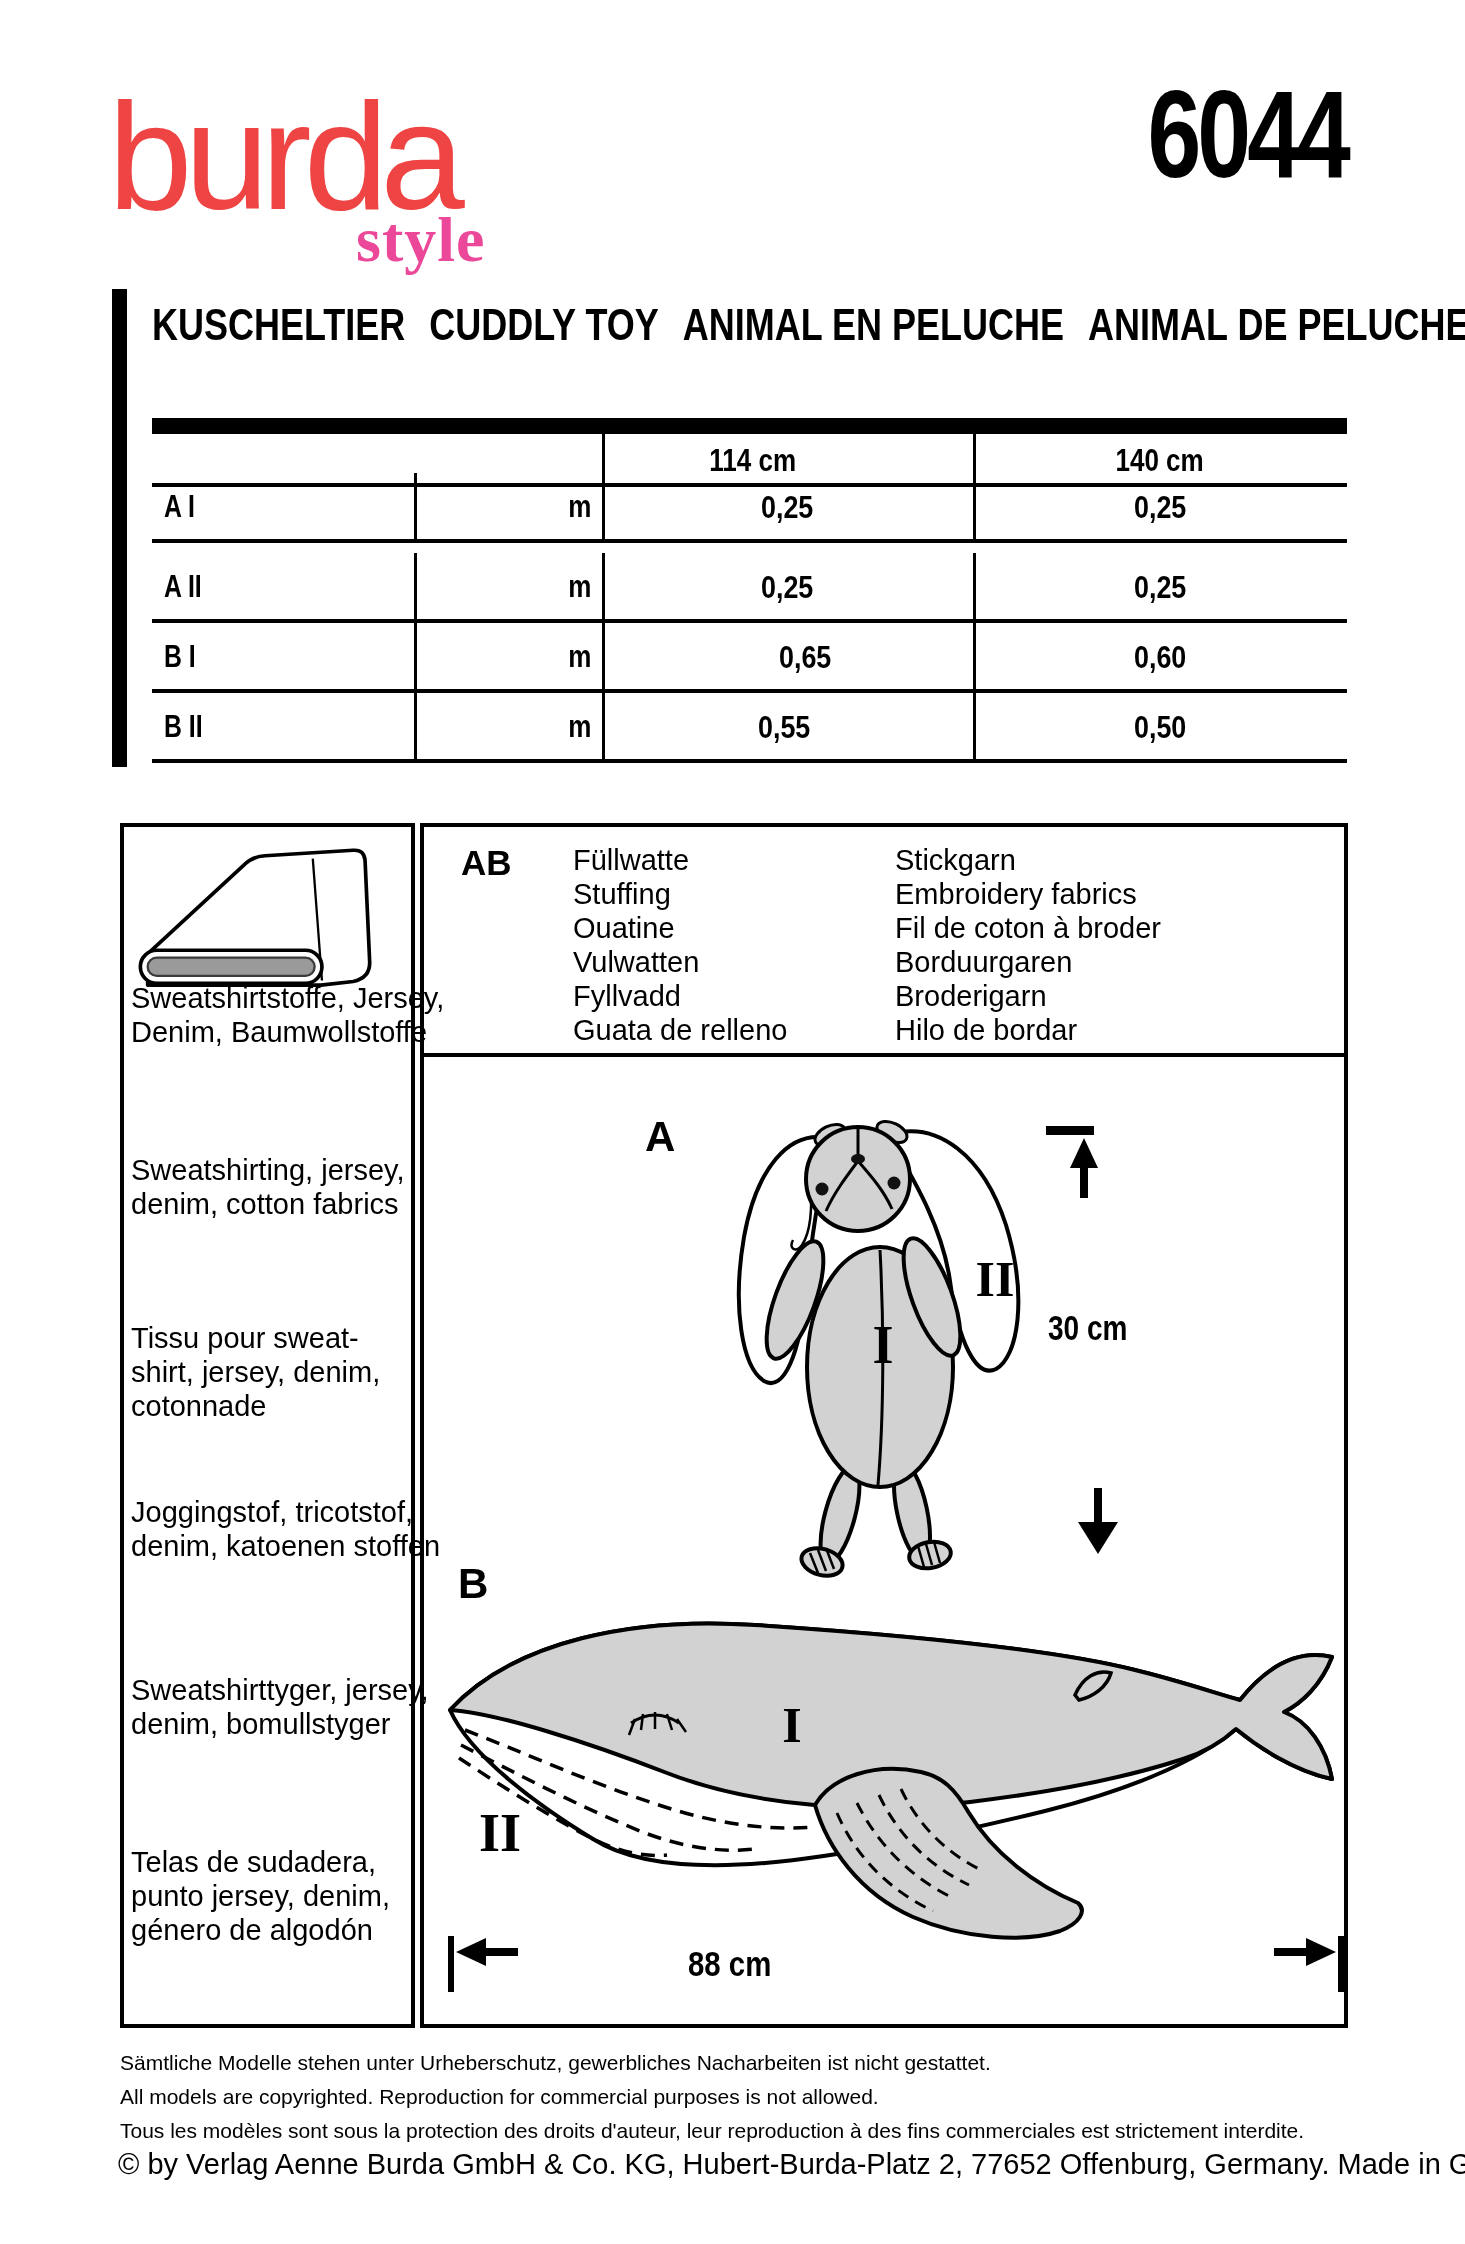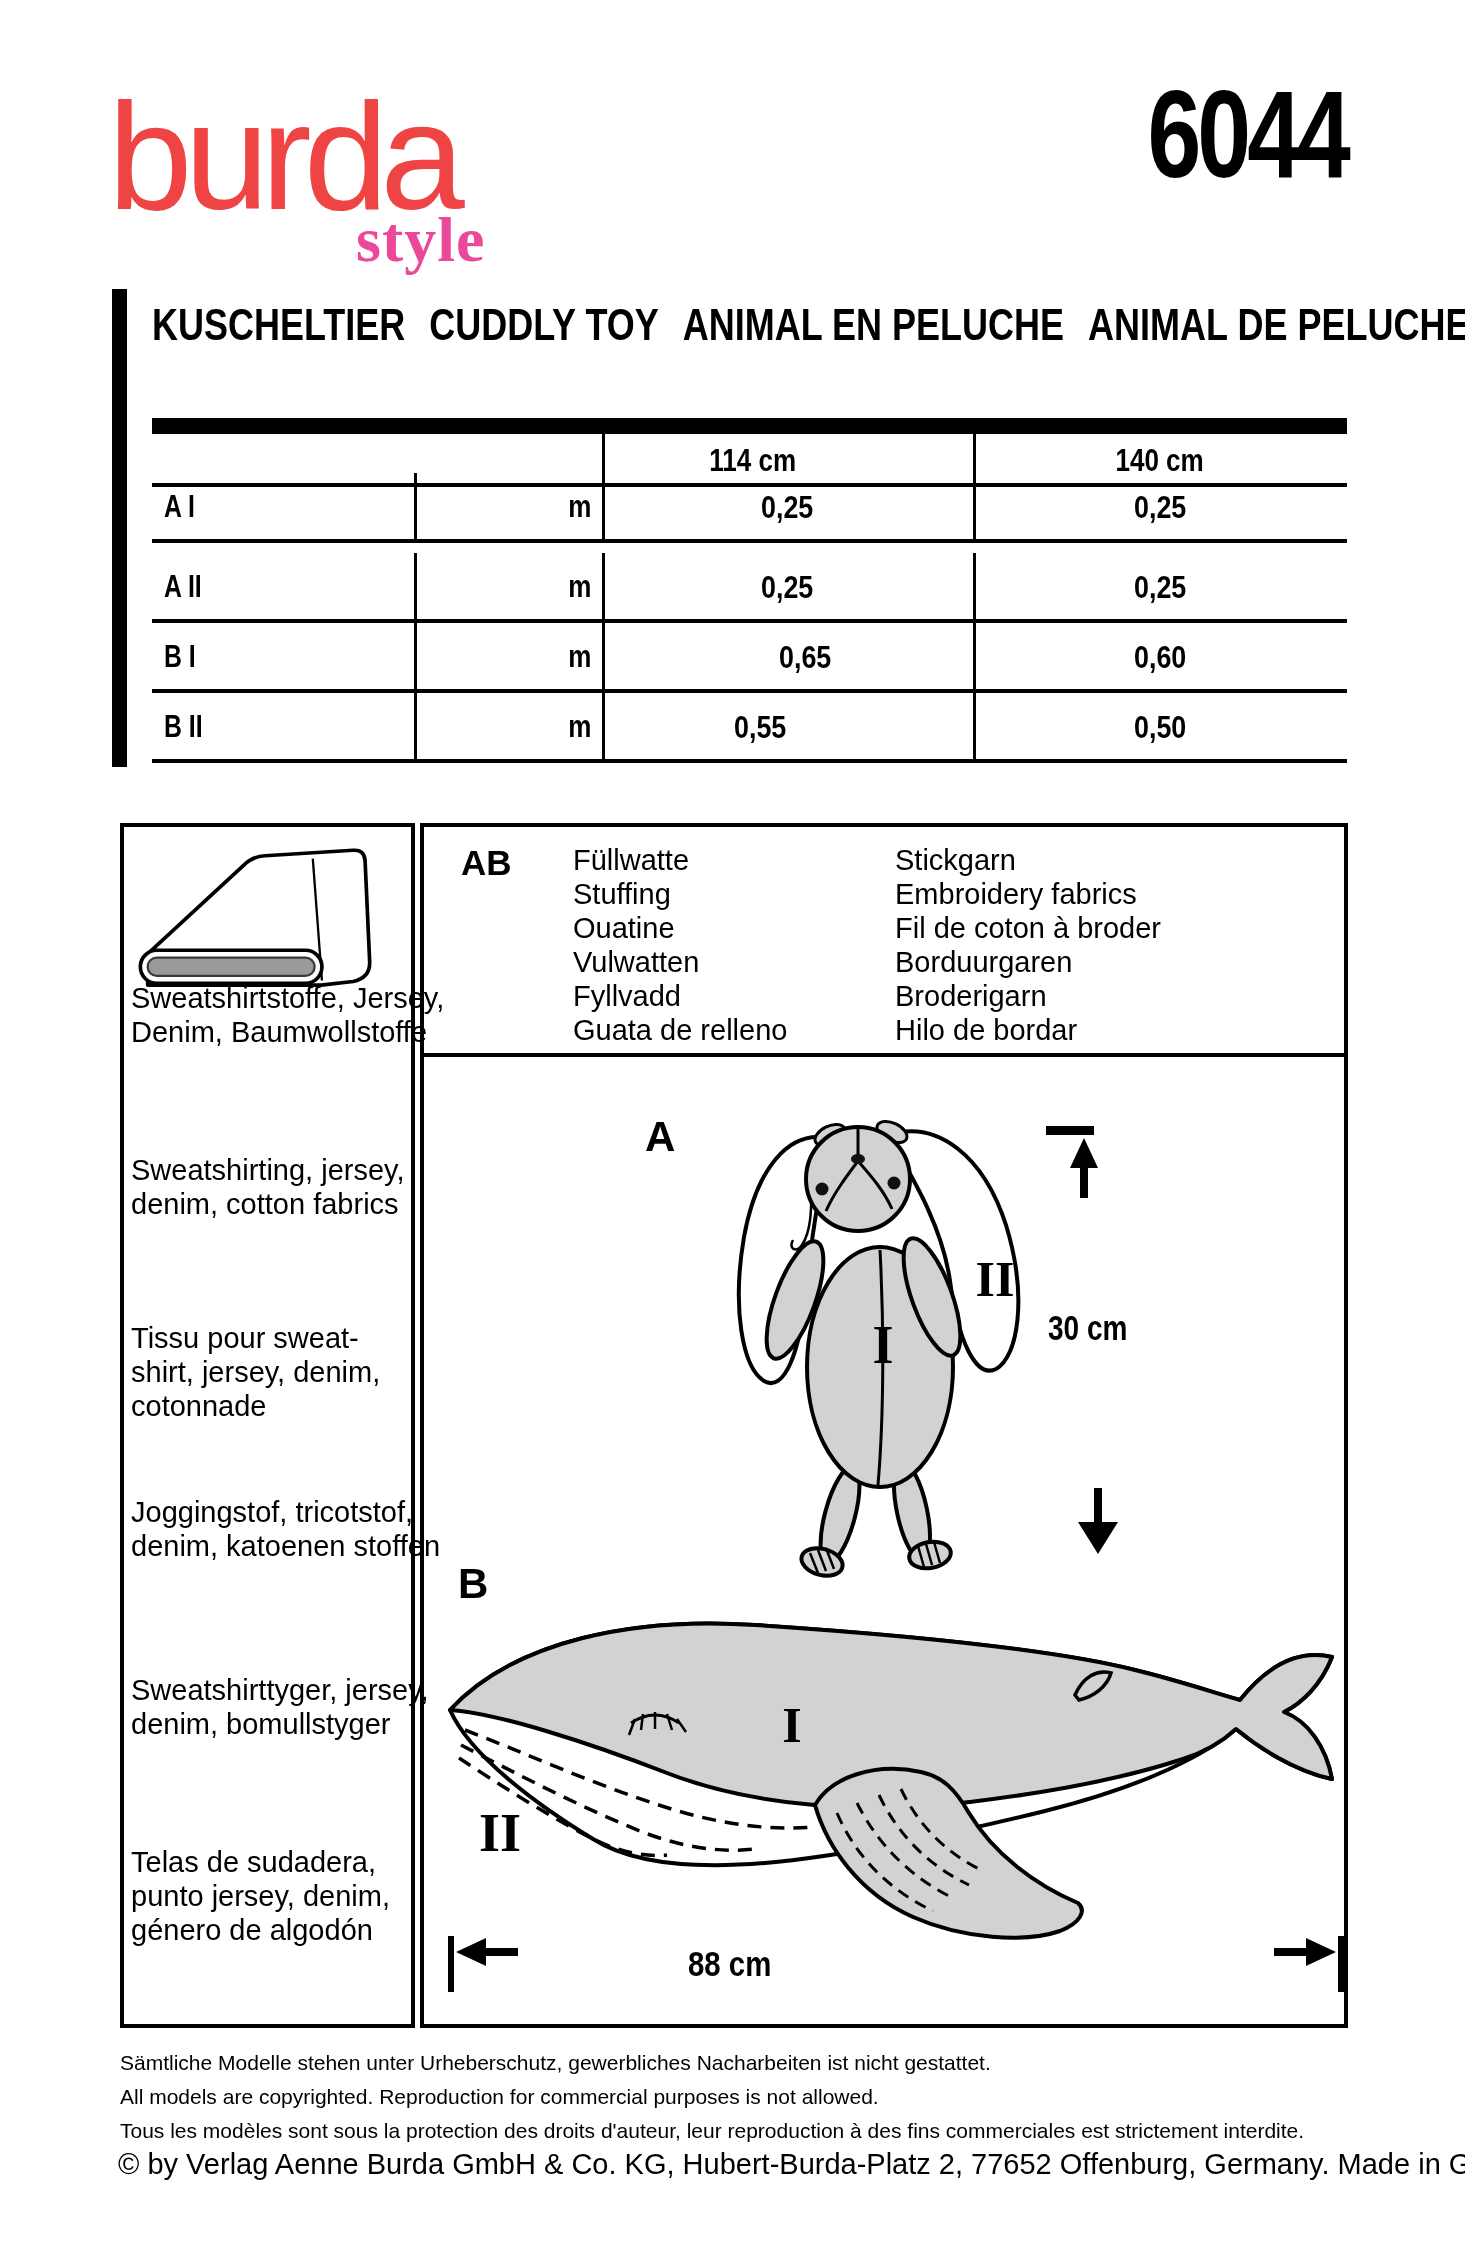--- a/index.html
+++ b/index.html
@@ -101,21 +101,21 @@
       <div class="runit"><span class="cxc">m</span></div>
       <div class="rv" style="left:468px;width:371px"><span class="cxc">0,65</span></div>
       <div class="rv" style="left:821px;width:374px"><span class="cxc">0,60</span></div>
     </div>
     <div class="trow" style="top:275px">
       <div class="vline" style="left:262px"></div>
         <div class="vline" style="left:450px"></div>
         <div class="vline" style="left:821px"></div>
       <div class="rlabel"><span class="cx">B II</span></div>
       <div class="runit"><span class="cxc">m</span></div>
-      <div class="rv" style="left:426px;width:364px"><span class="cxc">0,55</span></div>
+      <div class="rv" style="left:450px;width:364px"><span class="cxc">0,55</span></div>
       <div class="rv" style="left:821px;width:374px"><span class="cxc">0,50</span></div>
     </div>
   </div>
 
   <div class="abs fabricbox"></div>
 
   <svg class="abs" style="left:133px;top:840px" width="266" height="160" viewBox="0 0 290 170">
     <polygon points="216,14 236,12 243,146 223,149" fill="#dcdcdc" stroke="none"></polygon>
     <path d="M 16,122 L 122,24 Q 130,16 144,15 L 240,9 Q 252,8 253,20 L 258,130 Q 259,148 240,152 L 205,156 L 16,156 Z" fill="#ffffff" stroke="#000" stroke-width="4" stroke-linejoin="round"></path>
     <path d="M 196,18 L 206,151" fill="none" stroke="#000" stroke-width="2.5"></path>

